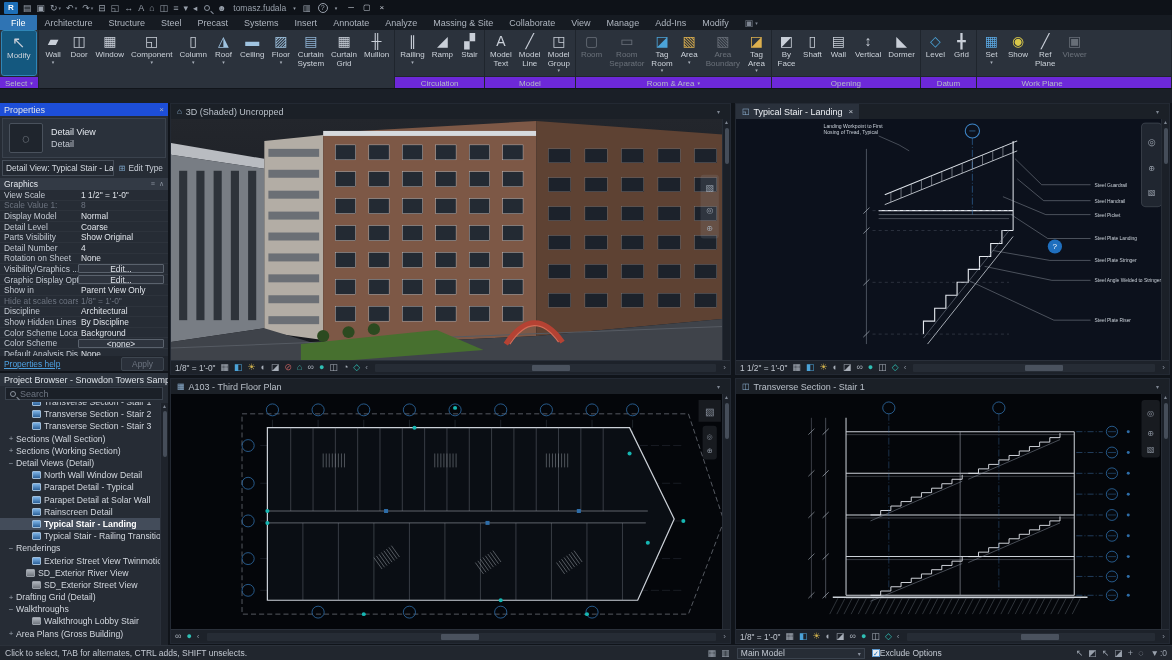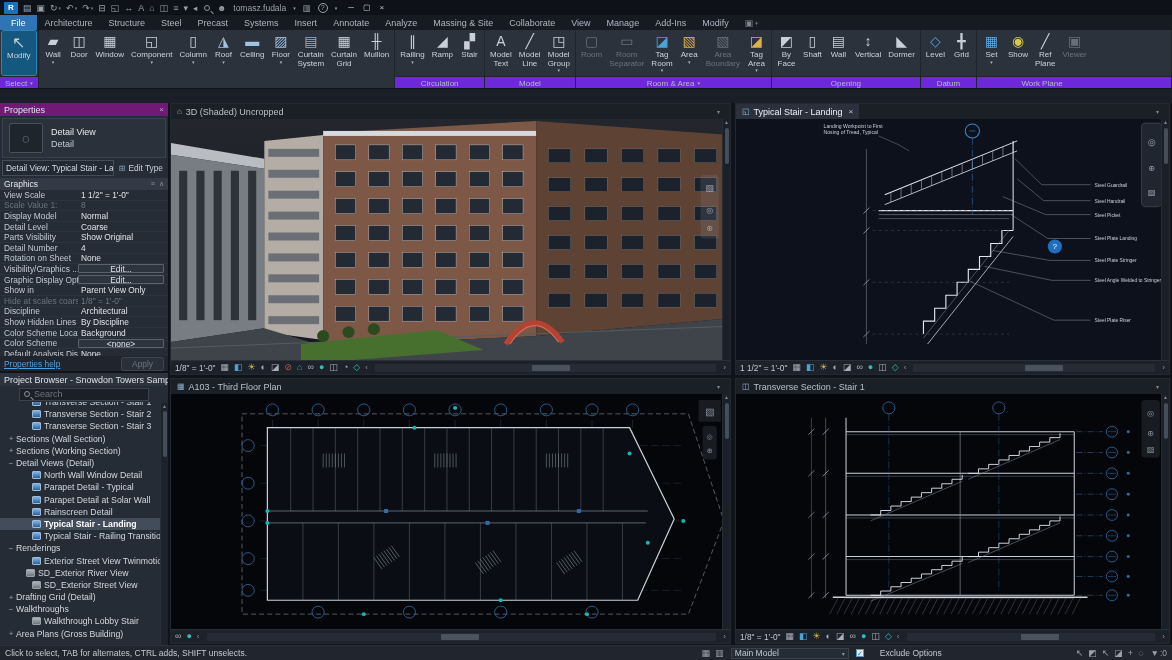--- a/index.html
+++ b/index.html
@@ -39,21 +39,21 @@
   .g-select .tool{padding:3px 5px 0}
   .g-select .ticon{font-size:16px}
   .optionsbar{height:15px;background:#1a1f27;border-top:1px solid #11151b}
 
   
   .main{display:flex;height:542px;background:#10141a}
   .leftcol{width:168px;display:flex;flex-direction:column;gap:2px;background:#10141a}
 
   
   .props{height:268px;background:#262c35;display:flex;flex-direction:column;position:relative}
-  .phead{height:13px;display:flex;align-items:center;padding:0 4px;background:#701a75;color:#dde2e8}
+  .phead{height:13px;display:flex;align-items:center;padding:0 4px;background:#1d4ed8;color:#dde2e8}
   .phead .x{margin-left:auto;color:#aab1bb;font-size:8px}
   .type-sel{height:40px;background:#2a313b;margin:2px 2px 0;border:1px solid #3a424d;display:flex;align-items:center;gap:8px;padding:0 6px}
   .type-icon{width:34px;height:30px;background:#1f252d;border:1px solid #49515c;border-radius:2px;display:flex;align-items:center;justify-content:center;color:#aab1bb;font-size:13px}
   .type-name div:first-child{color:#e4e8ee;font-size:9px}
   .type-name div:last-child{color:#c3c9d2;font-size:9px;margin-top:2px}
   .inst-row{height:16px;margin:2px 2px 0;display:flex;gap:2px;align-items:stretch}
   .inst-sel{flex:1;border:1px solid #454d58;background:#232932;display:flex;align-items:center;padding:0 3px;font-size:8.3px;color:#d6dbe2;white-space:nowrap;overflow:hidden}
   .edit-type{display:flex;align-items:center;gap:3px;padding:0 3px;color:#c9cfd8;font-size:8.3px;white-space:nowrap}
   .edit-type .ticn{color:#7fa8cc}
   .sec-head{height:12px;background:#333a45;display:flex;align-items:center;padding:0 4px;font-size:8.5px;color:#e2e6ec;margin-top:2px}
@@ -64,21 +64,21 @@
   .pval{flex:1;color:#e0e4ea;padding:0 3px;white-space:nowrap;overflow:hidden}
   .pval.btn{border:1px solid #5a626d;background:#2e343e;text-align:center;height:9px;line-height:8px;margin-right:4px;border-radius:1px}
   .prow.muted .plabel,.prow.muted .pval{color:#6d7480}
   .props-foot{height:15px;display:flex;align-items:center;padding:0 4px;background:#20252d}
   .help-link{color:#4da0e0;text-decoration:underline;font-size:8.4px}
   .apply-btn{margin-left:auto;border:1px solid #3e4650;background:#2a303a;color:#6d7480;padding:1px 10px;border-radius:2px;font-size:8.4px}
 
   
   .pb{flex:1;background:#262c35;display:flex;flex-direction:column;position:relative;overflow:hidden}
   .pb-head{height:13px;display:flex;align-items:center;padding:0 4px;background:#2c333d;color:#dde2e8;white-space:nowrap;overflow:hidden}
-  .pb-search{height:16px;display:flex;align-items:center;padding:1px 19px}
+  .pb-search{height:16px;display:flex;padding:1px 5px}
   .searchbox{flex:1;height:13px;border:1px solid #3a424d;background:#1b2028;display:flex;align-items:center;gap:4px;padding:0 4px;color:#6d7480}
   .mag{width:6px;height:6px;border:1.2px solid #8a929e;border-radius:50%;position:relative;flex-shrink:0}
   .mag::after{content:"";position:absolute;width:4px;height:1.2px;background:#8a929e;transform:rotate(45deg);left:5px;top:6px}
   .tree{flex:1;overflow:hidden;position:relative}
   .treelist{transform:translateY(-6px)}
   .trow{height:12.2px;display:flex;align-items:center;font-size:8.7px;color:#d2d7de;white-space:nowrap;overflow:hidden}
   .trow.sel{background:#434c5a;color:#fff;font-weight:bold}
   .exp{width:10px;text-align:center;color:#9aa2ad;font-size:8px;flex-shrink:0}
   .vicon{width:9px;height:8px;margin-right:3px;background:linear-gradient(#7db4e8,#2c6199);border:1px solid #9dbbd8;border-radius:1px;flex-shrink:0}
   .vicon.gray{background:linear-gradient(#aeb4bc,#70767e);border-color:#9aa0a8}
@@ -102,23 +102,23 @@
   .cbi{font-size:9px;line-height:1;color:#a7aeb8}
   .hscroll{flex:1;height:8px;background:#262c35;border-radius:1px;position:relative;margin:0 2px}
   .hthumb{position:absolute;left:46%;width:38px;top:1px;bottom:1px;background:#4a525e;border-radius:1px}
   .cb-arrow{color:#8a929e;font-size:8px}
   .vpscale{white-space:nowrap}
 
   
   .statusbar{height:15px;background:#21262e;display:flex;align-items:center;padding:0 5px;gap:7px;font-size:8.5px;color:#c3c9d2;border-top:1px solid #2b313a}
   .sb-spacer{flex:1}
   .sb-icons{display:flex;gap:5px;color:#9aa2ad;font-size:9px}
-  .main-model{width:118px;border:1px solid #3a424d;background:#262c35;height:11px;display:flex;align-items:center;padding:0 3px;gap:3px}
+  .main-model{width:128px;border:1px solid #3a424d;background:#262c35;height:11px;display:flex;align-items:center;padding:0 3px;gap:3px}
   .main-model .cv{margin-left:auto;color:#8a929e;font-size:6px}
-  .exclude{display:flex;gap:16px;align-items:center}
+  .exclude{display:flex;gap:0;align-items:center}
   .checkbox{width:8px;height:8px;background:#e8ecf1;border:1px solid #5a96cc;color:#1d6fb8;font-size:7px;line-height:7px;display:flex;align-items:center;justify-content:center}
   .filter{display:flex;align-items:center;gap:1px;color:#9aa2ad}
 </style>
 </head>
 <body>
 
 <div class="titlebar">
   <div class="logo">R</div>
   <div class="qat">
 

